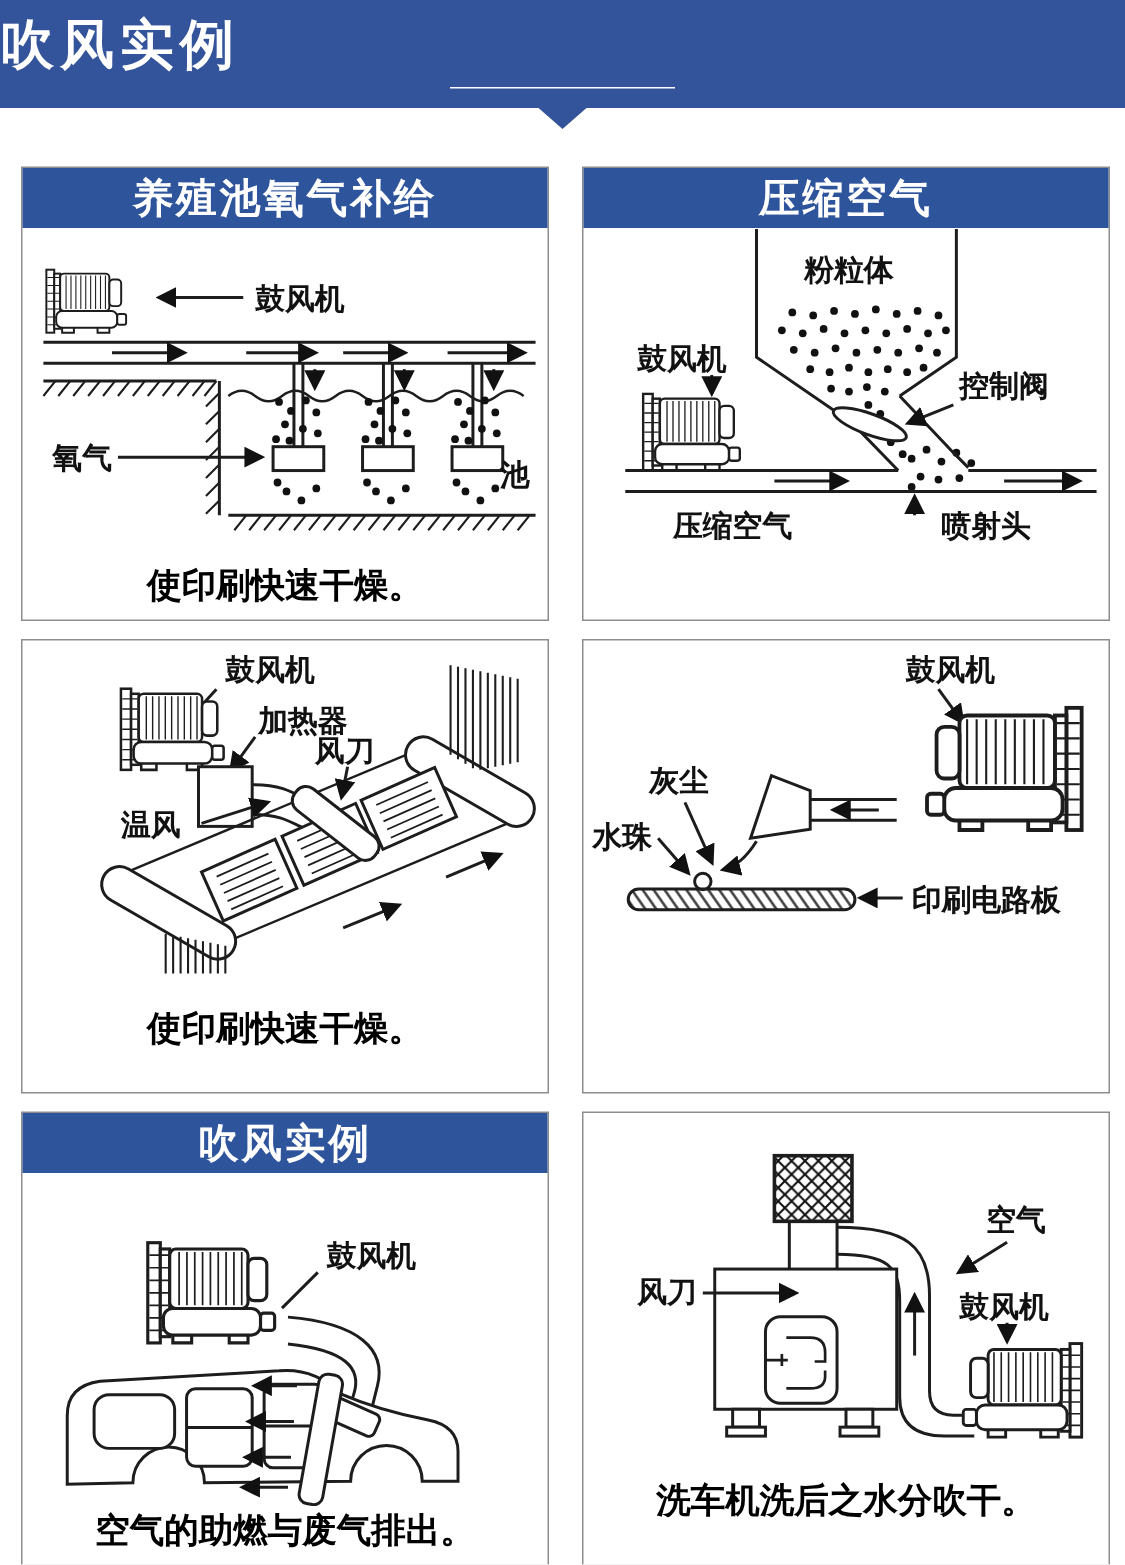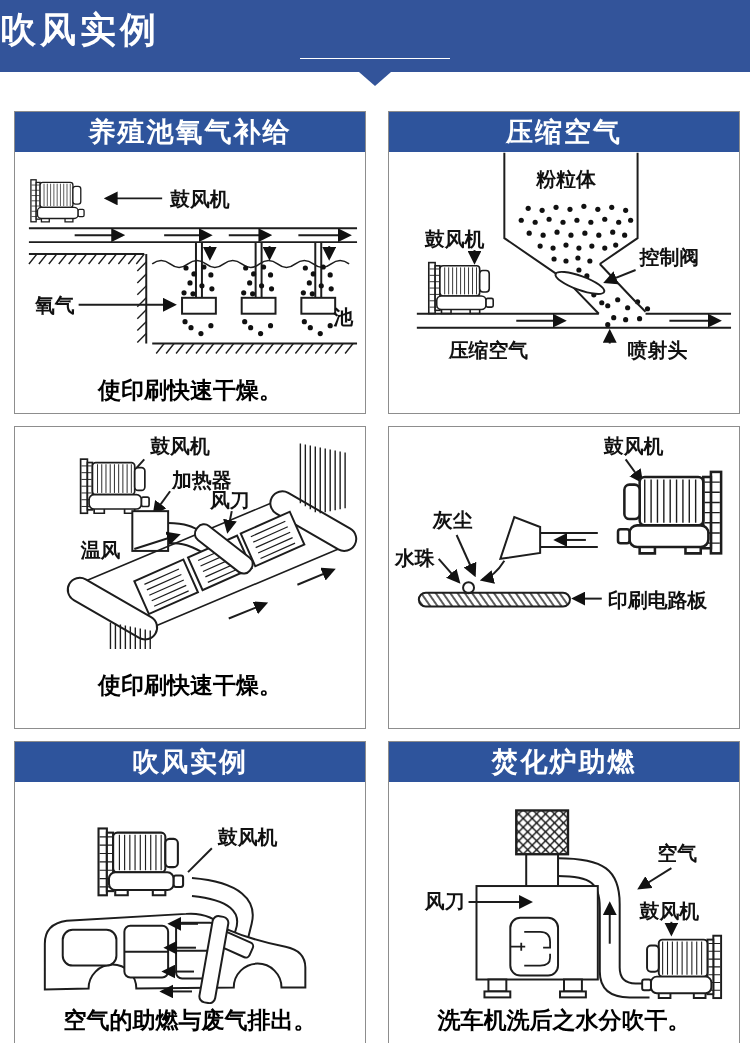--- a/index.html
+++ b/index.html
@@ -294,21 +294,20 @@
             <line x1="180" y1="190" x2="150" y2="190" marker-end="url(#ah)"></line>
             <line x1="178" y1="210" x2="148" y2="210" marker-end="url(#ah)"></line>
           </g>
           <text class="dlabel" x="204" y="62">鼓风机</text>
         </svg>
         <div class="caption">空气的助燃与废气排出。</div>
       </div>
     </div>
 
     <div class="panel">
-      <div class="panel-title">焚化炉助燃</div>
       <div class="panel-body">
         <svg class="diag" viewBox="0 0 352 222">
           <g stroke="#1d1d1d" stroke-width="2" fill="none">
             <path d="M170,76 C216,76 232,88 232,122 V186 Q232,202 248,202 L262,202 M170,94 C204,94 212,102 212,126 V190 Q212,216 242,216 L262,216"></path>
             <line x1="222" y1="162" x2="222" y2="122" marker-end="url(#ah)"></line>
             <rect x="128" y="28" width="52" height="44" fill="url(#mesh)" stroke-width="2.4"></rect>
             <path d="M138,72 V104 M170,72 V104"></path>
             <rect x="88" y="104" width="122" height="94" fill="#fff"></rect>
             <rect x="122" y="136" width="48" height="58" rx="10" fill="#fff"></rect>
             <path stroke-width="1.8" d="M136,150 H152 Q162,150 162,160 V166 H155 M136,184 H152 Q162,184 162,176 V172 M122,165 H137 M133,161 v8"></path>

